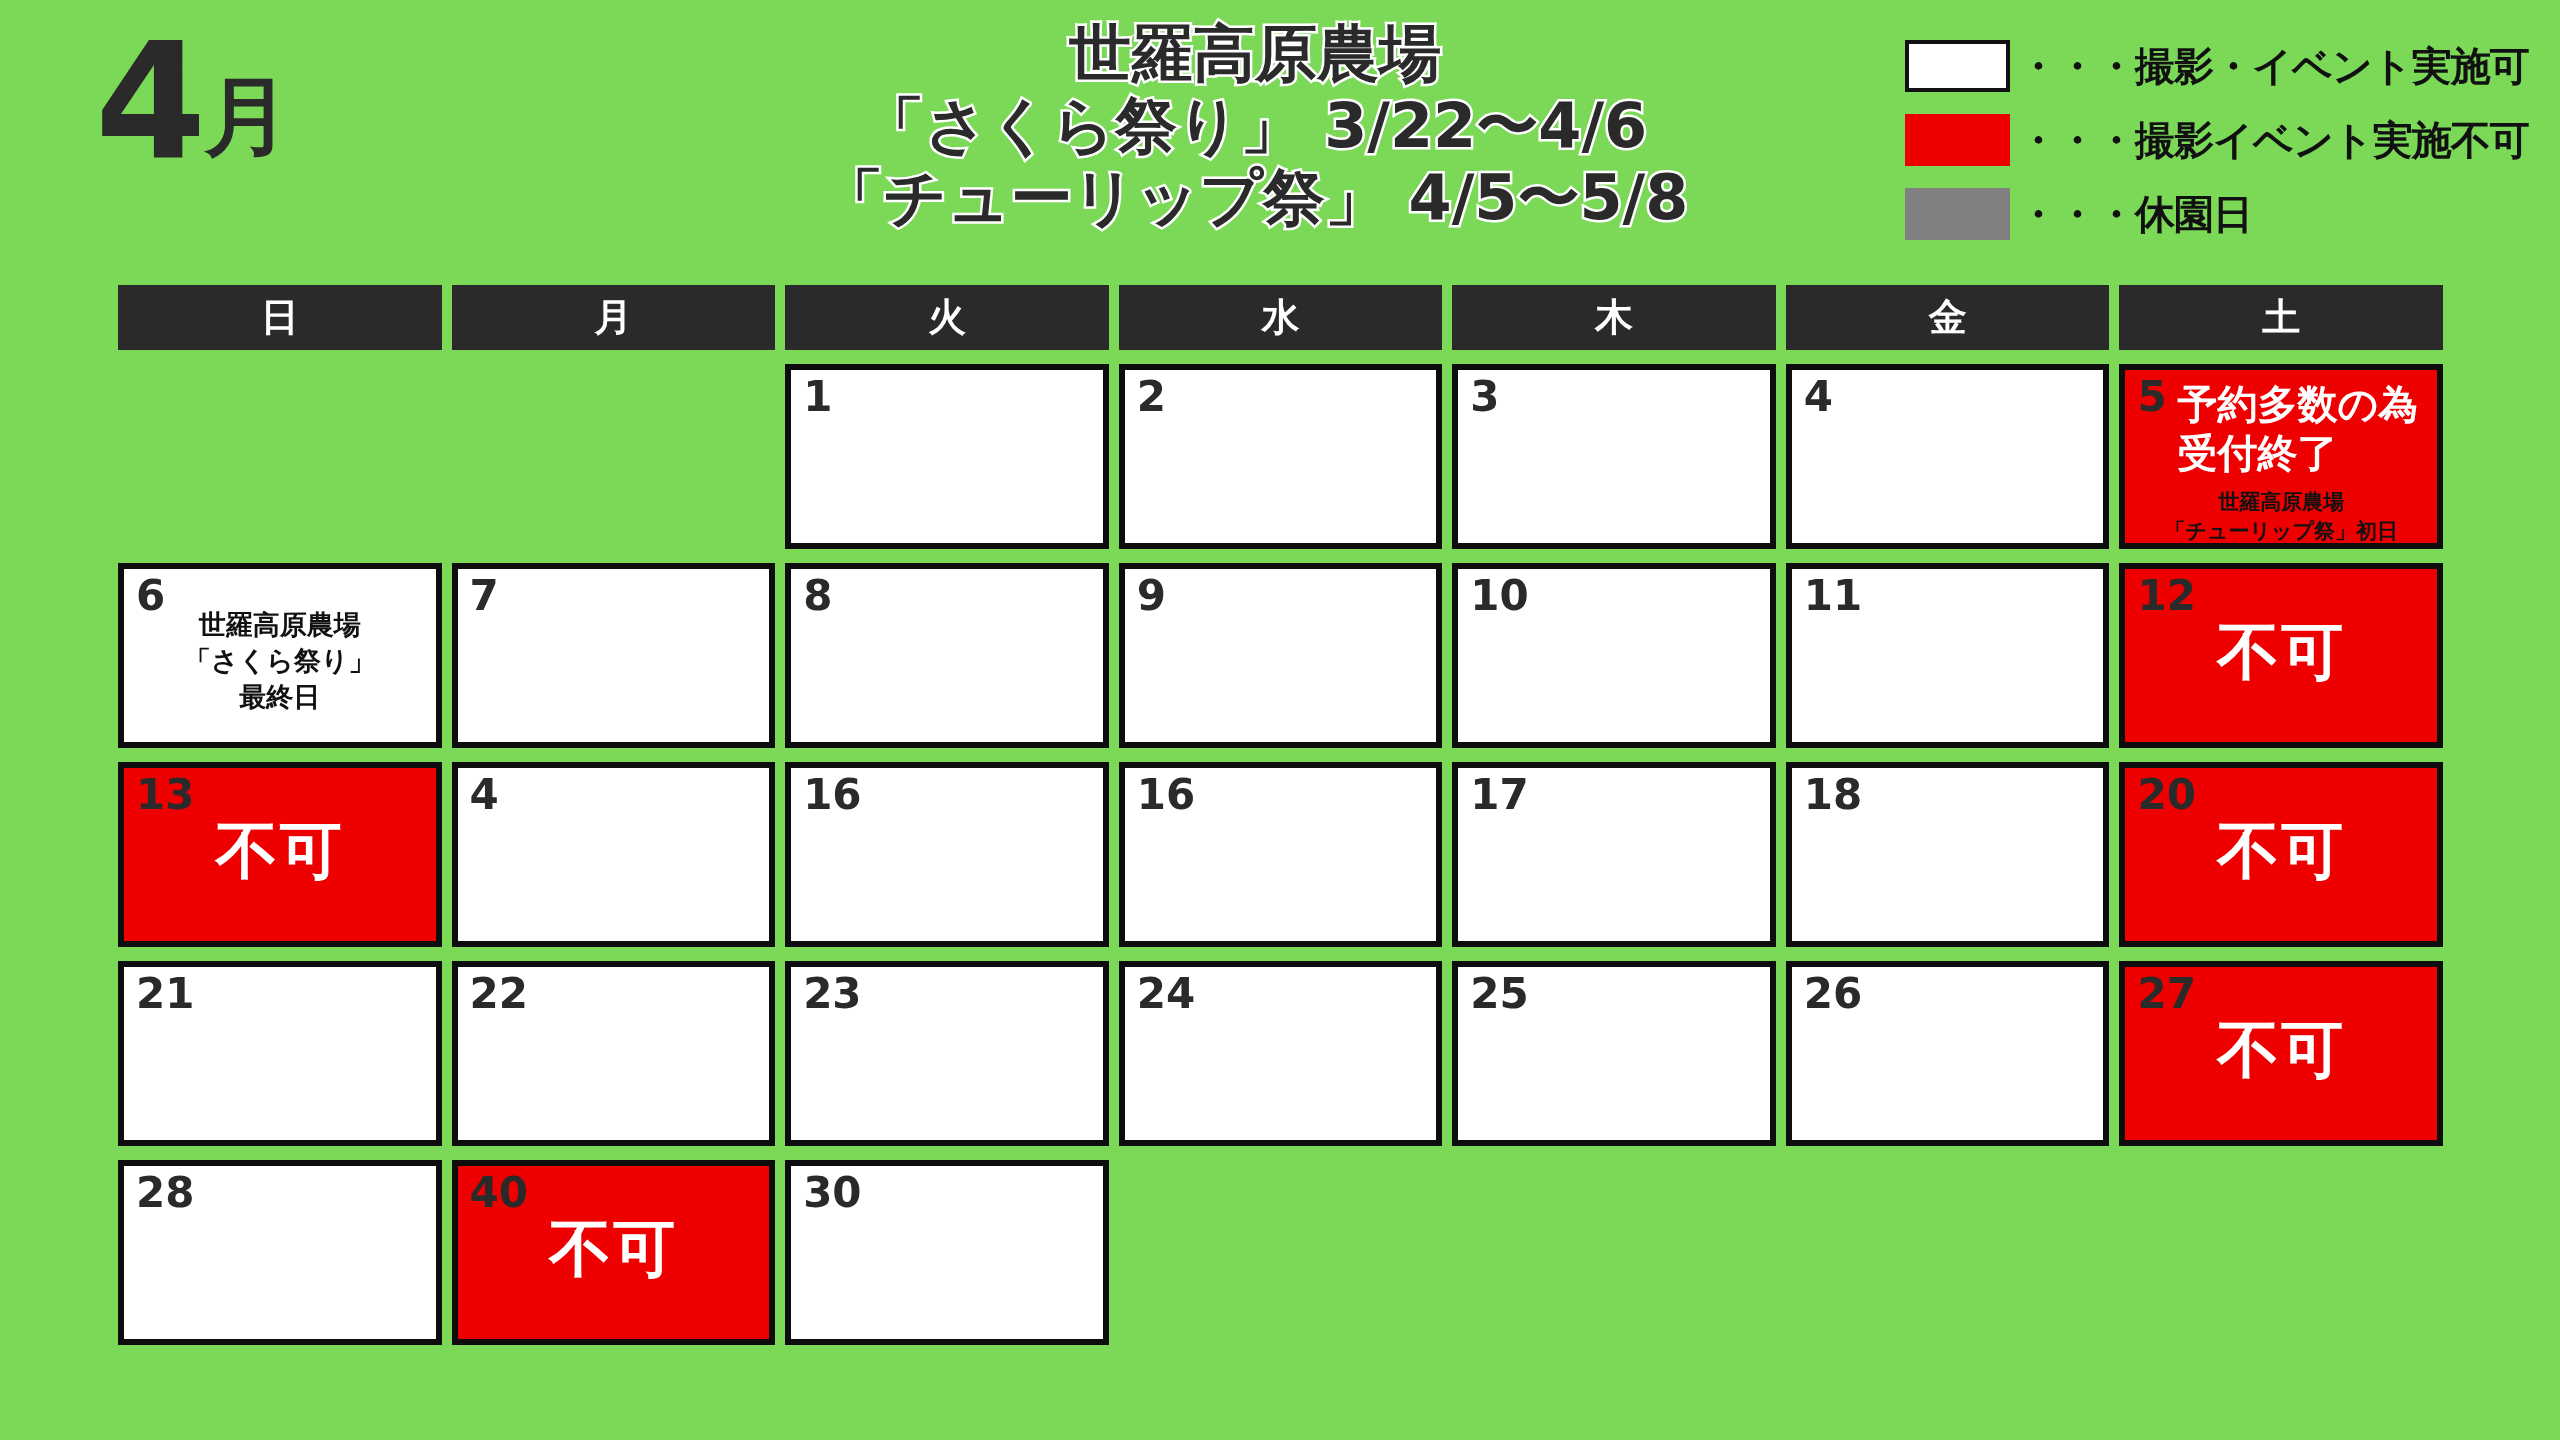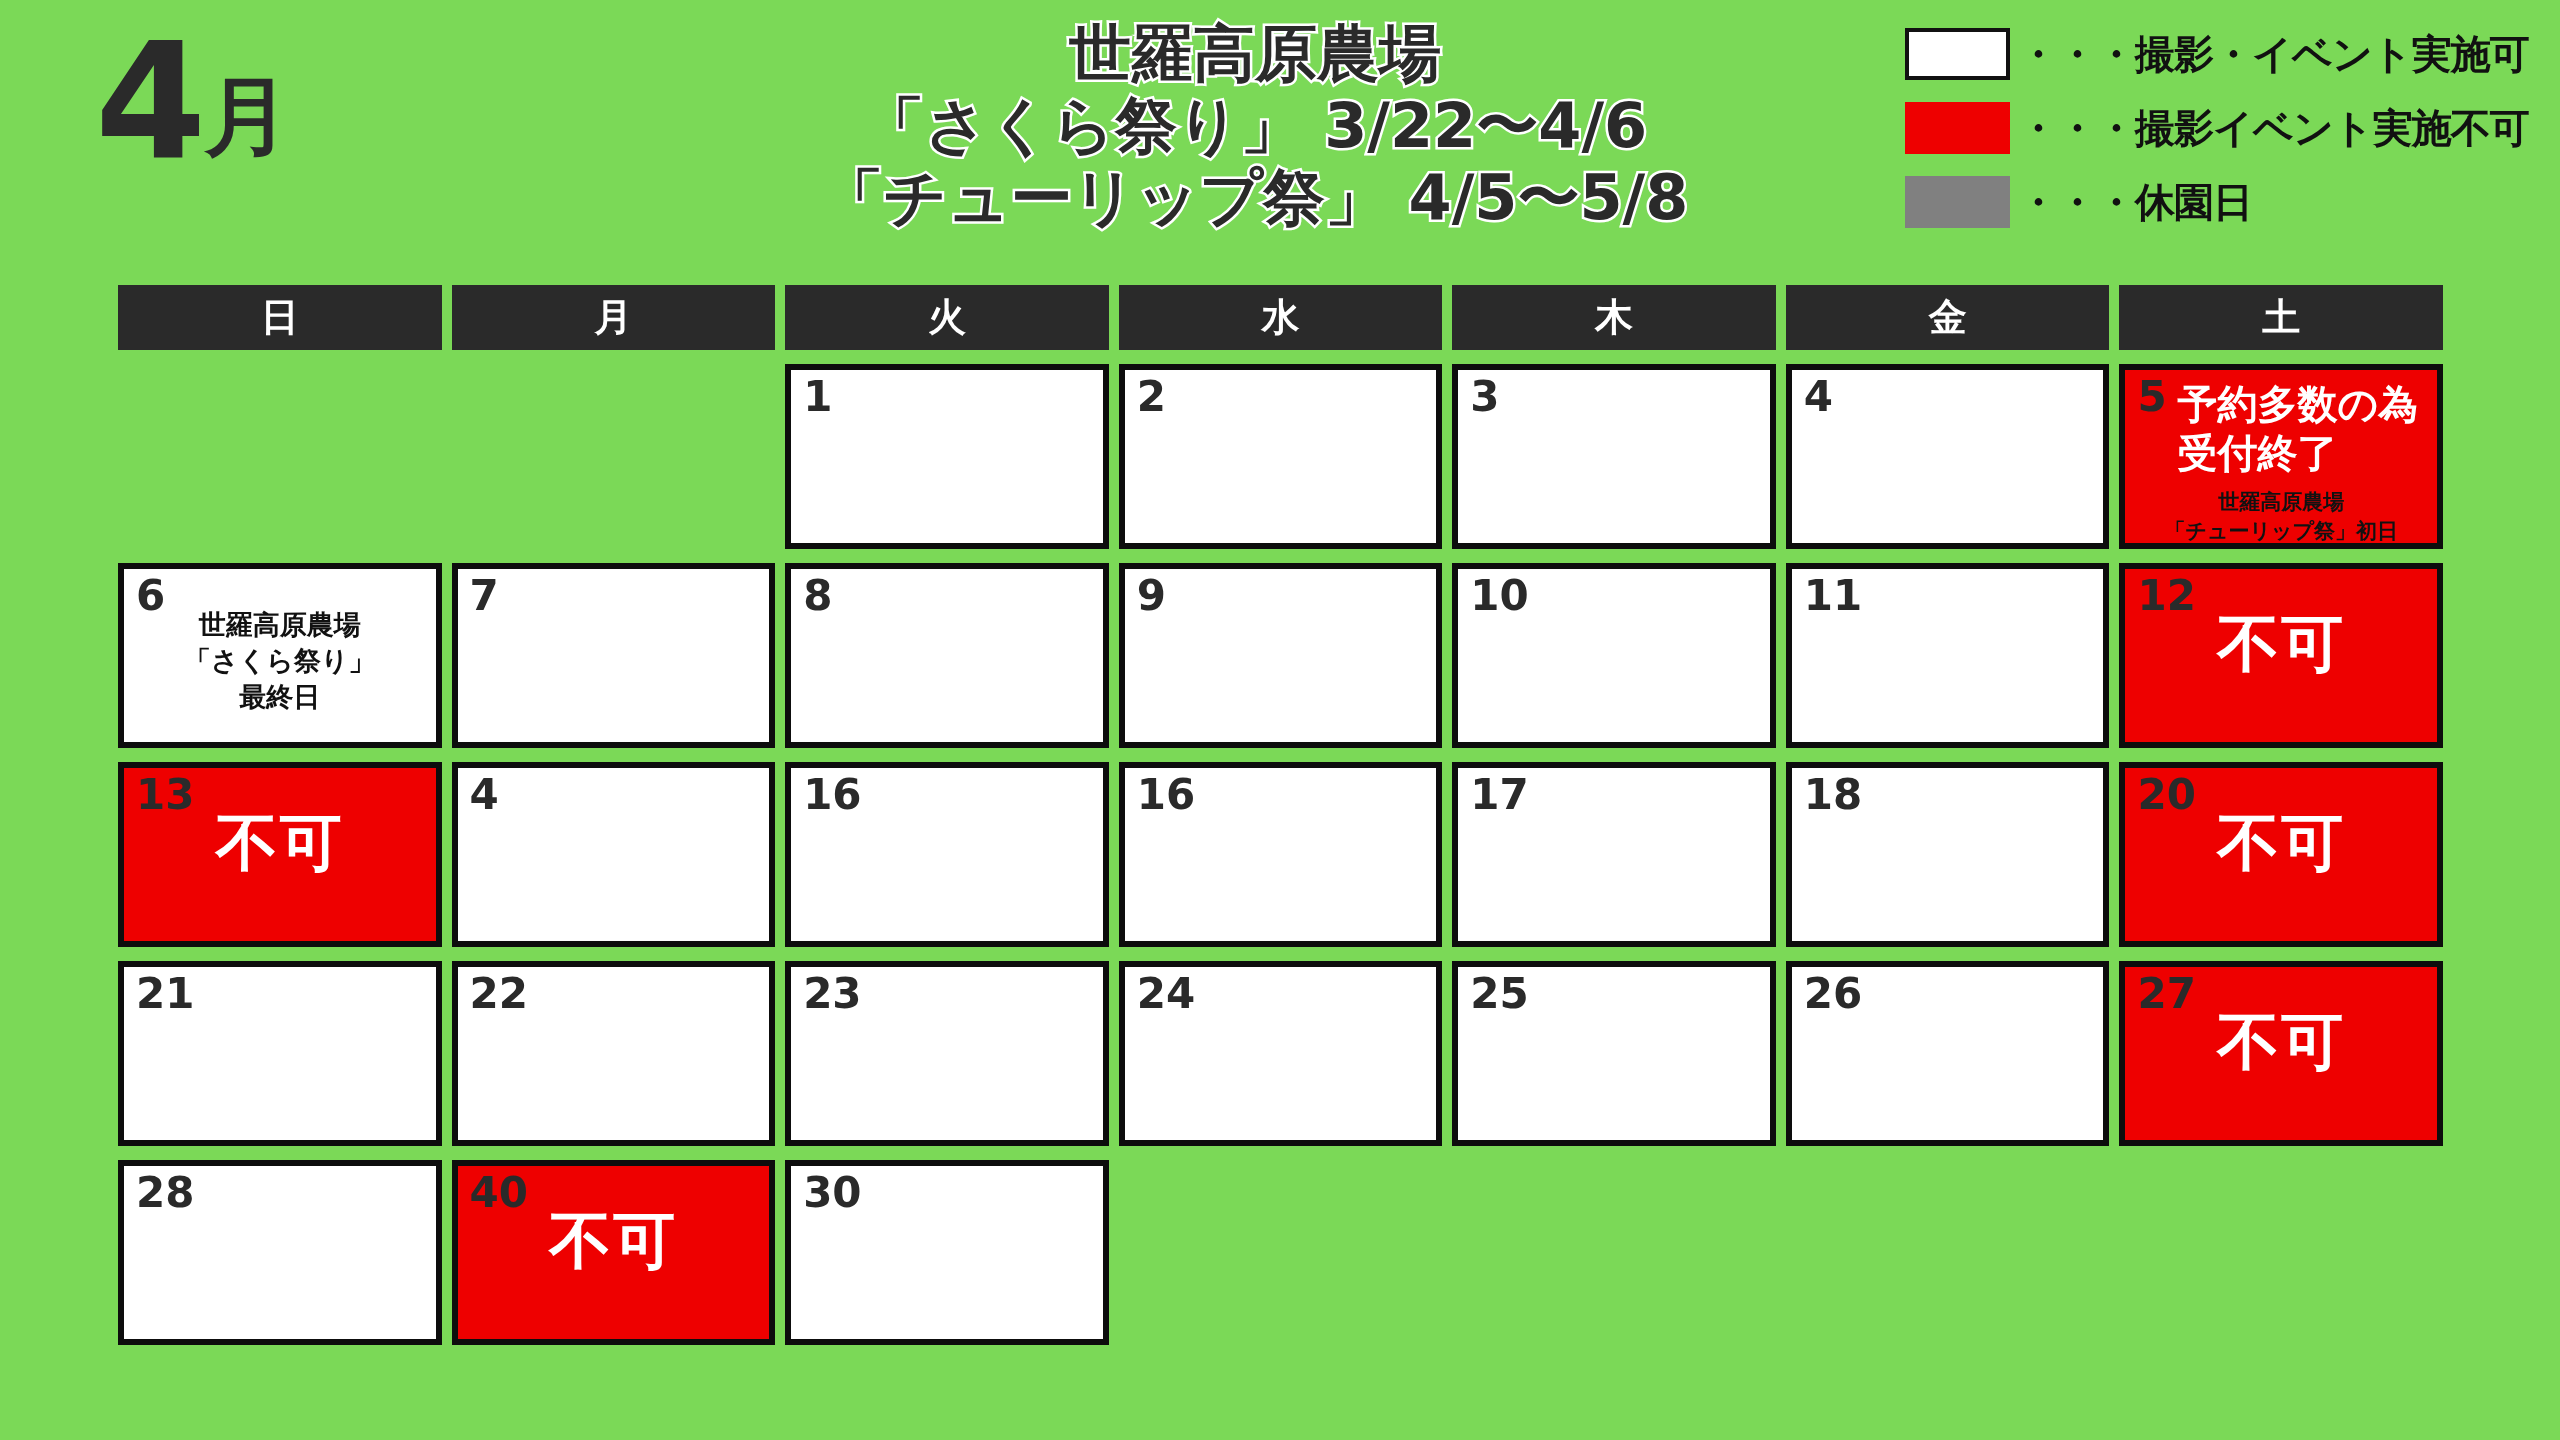--- a/index.html
+++ b/index.html
@@ -29,21 +29,21 @@
     text-align:center;color:#2A2A2A;font-weight:bold;
     -webkit-text-stroke:5px #ffffff;
     paint-order:stroke fill;
   }
   .titleblock .t-line{line-height:1.16;white-space:nowrap;}
   .t1{font-size:62px;}
   .t2{font-size:62px;}
   .t3{font-size:62px;}
 
   
-  .legend{position:absolute;left:1905px;top:26px;}
+  .legend{position:absolute;left:1905px;top:38px;}
   .legend-row{display:flex;align-items:center;margin-bottom:18px;height:56px;}
   .swatch{width:105px;height:52px;flex:none;}
   .sw-white{background:#ffffff;border:4px solid #111;box-sizing:border-box;}
   .sw-red{background:#EE0000;}
   .sw-gray{background:#808080;}
   .legend-text{
     font-size:40px;font-weight:bold;color:#111;margin-left:8px;white-space:nowrap;
     letter-spacing:-1px;
   }
 
@@ -63,21 +63,21 @@
     border:6px solid #0d0d0d;background:#ffffff;overflow:hidden;
   }
   .cell.empty{border:none;background:transparent;}
   .cell.red{background:#EE0000;}
   .daynum{
     position:absolute;left:12px;top:4px;
     font-size:42px;font-weight:bold;color:#2A2A2A;line-height:1.1;
   }
   
   .big-mark{
-    position:absolute;left:0;right:0;top:44px;
+    position:absolute;left:0;right:0;top:52px;
     text-align:center;color:#ffffff;font-weight:bold;
     font-size:62px;line-height:1;letter-spacing:2px;
   }
   
   .note{
     position:absolute;left:0;right:0;top:38px;
     text-align:center;color:#111;font-weight:bold;
     font-size:27px;line-height:1.34;letter-spacing:0px;
   }
   

